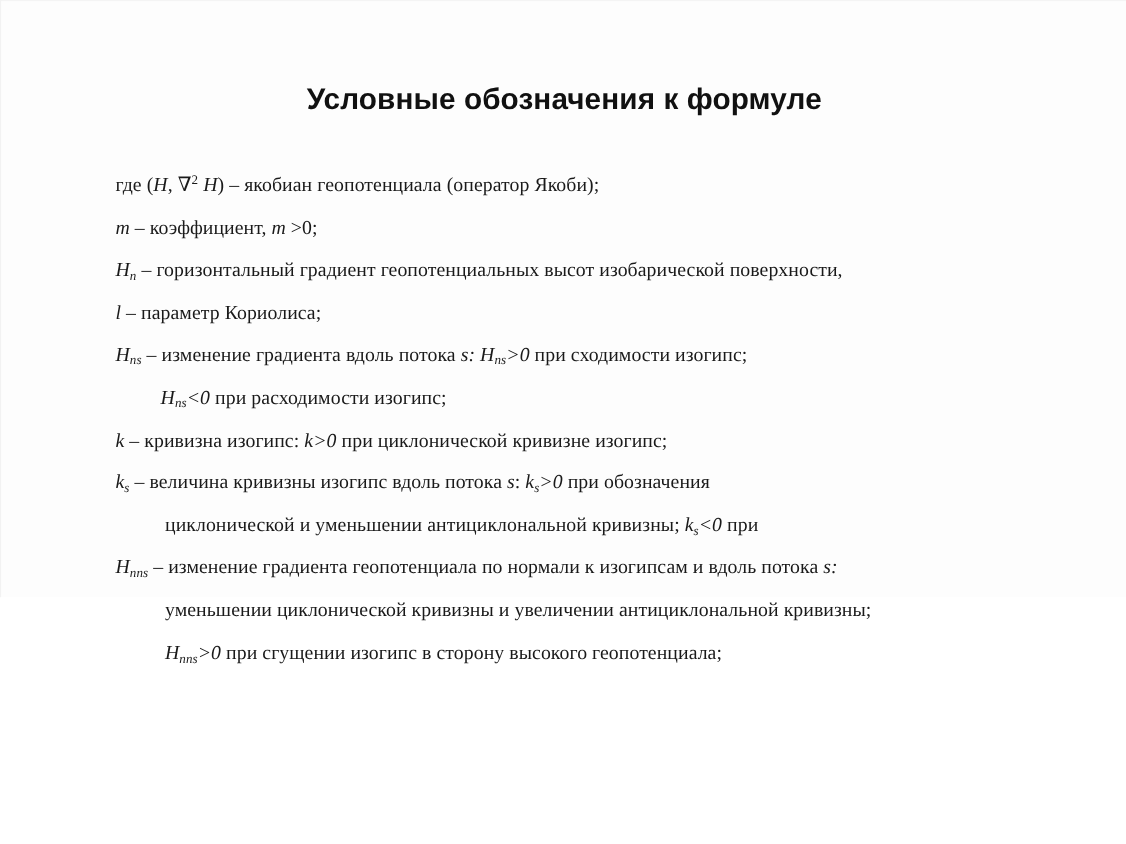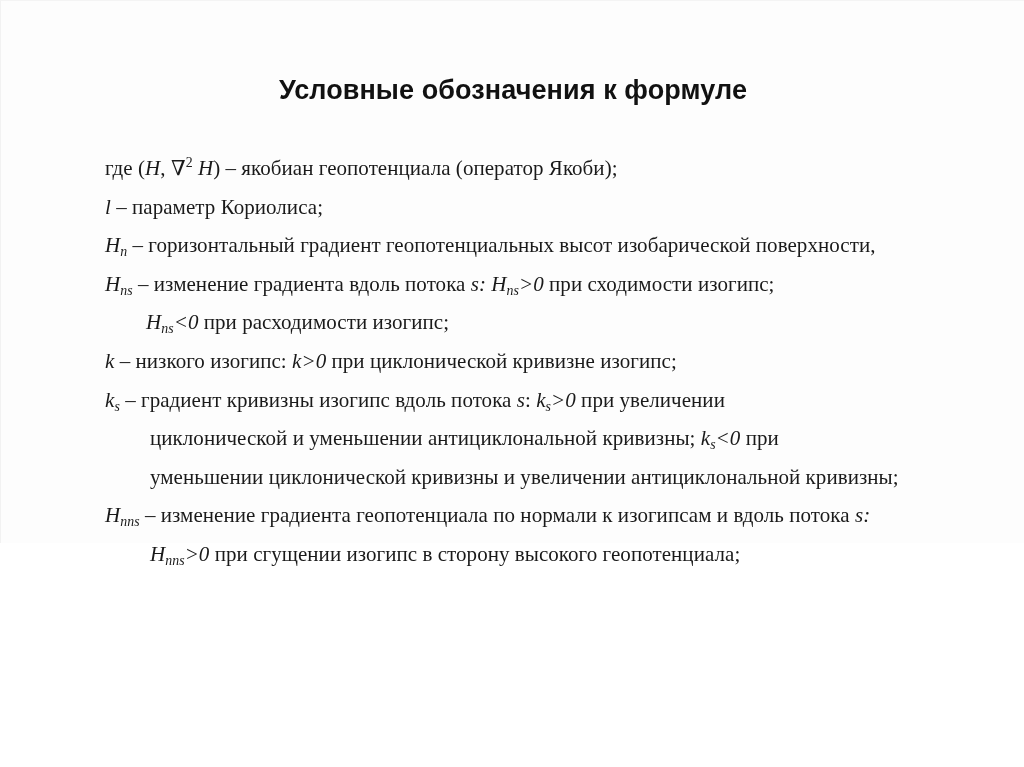--- a/index.html
+++ b/index.html
@@ -37,21 +37,21 @@
     color: #111111;
     white-space: nowrap;
   }
   .body-block {
     position: absolute;
     top: 148px;
     left: 104px;
     width: 880px;
   }
   .line {
-    font-size: 21px;
+    font-size: 18px;
     line-height: 38.6px;
     color: #1a1a1a;
     white-space: nowrap;
     letter-spacing: 0.05px;
   }
   .line.ind-1 { padding-left: 41px; }
   .line.ind-2 { padding-left: 45px; }
   .vi { font-style: italic; }
   sub {
     font-style: italic;
@@ -72,57 +72,60 @@
 <div class="slide">
 
   <div class="slide-title">Условные обозначения к формуле</div>
 
   <div class="body-block">
 
     <div class="line">
       <span>где (</span><span class="vi">H</span><span>, </span><span class="nab">∇</span><sup>2</sup><span>&nbsp;</span><span class="vi">H</span><span>) – якобиан геопотенциала (оператор Якоби);</span>
     </div>
 
-
     <div class="line">
-      <span class="vi">l</span><span> – параметр Кориолиса;</span>
+      <span class="vi">m</span><span> – коэффициент, </span><span class="vi">m</span><span> &gt;0;</span>
     </div>
 
     <div class="line">
       <span class="vi">H</span><sub>n</sub><span> – горизонтальный градиент геопотенциальных высот изобарической поверхности,</span>
+    </div>
+
+    <div class="line">
+      <span class="vi">l</span><span> – параметр Кориолиса;</span>
     </div>
 
 
     <div class="line">
       <span class="vi">H</span><sub>ns</sub><span> – изменение градиента вдоль потока </span><span class="vi">s</span><span class="vi">: </span><span class="vi">H</span><sub>ns</sub><span class="vi">&gt;0</span><span> при сходимости изогипс;</span>
     </div>
 
     <div class="line ind-1">
       <span class="vi">H</span><sub>ns</sub><span class="vi">&lt;0</span><span> при расходимости изогипс;</span>
     </div>
 
     <div class="line">
-      <span class="vi">k</span><span> – низкого изогипс: </span><span class="vi">k</span><span class="vi">&gt;0</span><span> при циклонической кривизне изогипс;</span>
+      <span class="vi">k</span><span> – кривизна изогипс: </span><span class="vi">k</span><span class="vi">&gt;0</span><span> при циклонической кривизне изогипс;</span>
     </div>
 
 
     <div class="line">
-      <span class="vi">k</span><sub>s</sub><span> – градиент кривизны изогипс вдоль потока </span><span class="vi">s</span><span>: </span><span class="vi">k</span><sub>s</sub><span class="vi">&gt;0</span><span> при увеличении</span>
+      <span class="vi">k</span><sub>s</sub><span> – величина кривизны изогипс вдоль потока </span><span class="vi">s</span><span>: </span><span class="vi">k</span><sub>s</sub><span class="vi">&gt;0</span><span> при обозначения</span>
     </div>
 
     <div class="line ind-2">
       <span>циклонической и уменьшении антициклональной кривизны; </span><span class="vi">k</span><sub>s</sub><span class="vi">&lt;0</span><span> при</span>
     </div>
 
+    <div class="line">
+      <span class="vi">H</span><sub>nns</sub><span> – изменение градиента геопотенциала по нормали к изогипсам и вдоль потока </span><span class="vi">s</span><span class="vi">:</span>
+    </div>
+
     <div class="line ind-2">
       <span>уменьшении циклонической кривизны и увеличении антициклональной кривизны;</span>
-    </div>
-
-    <div class="line">
-      <span class="vi">H</span><sub>nns</sub><span> – изменение градиента геопотенциала по нормали к изогипсам и вдоль потока </span><span class="vi">s</span><span class="vi">:</span>
     </div>
 
     <div class="line ind-2">
       <span class="vi">H</span><sub>nns</sub><span class="vi">&gt;0</span><span> при сгущении изогипс в сторону высокого геопотенциала;</span>
     </div>
 
 
   </div>
 </div>
 

